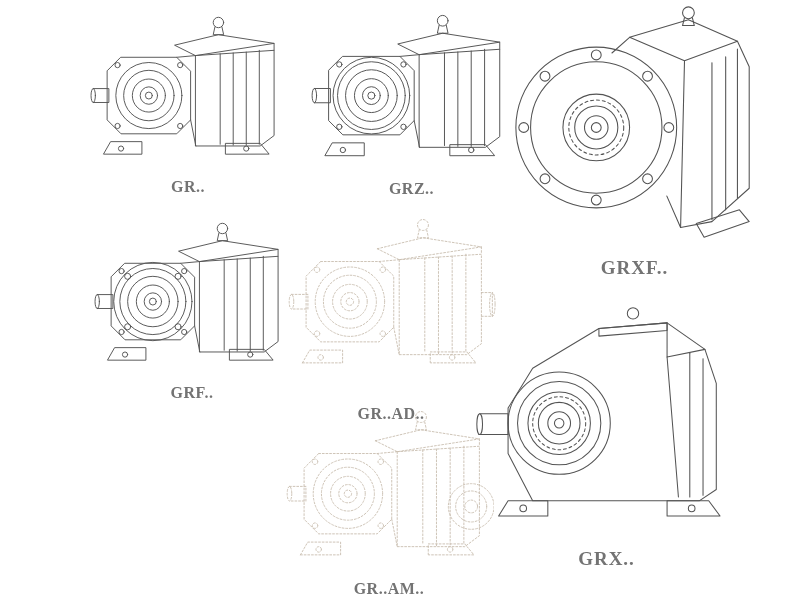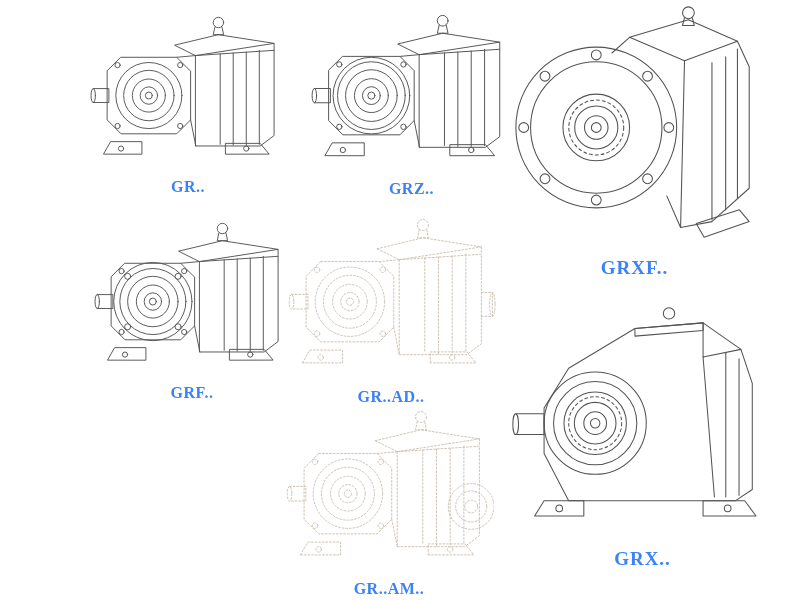--- a/index.html
+++ b/index.html
@@ -34,21 +34,21 @@
     stroke: #c9beb0;
     fill: none;
     stroke-width: 1;
     stroke-dasharray: 2, 2;
     stroke-linejoin: round;
     stroke-linecap: round;
   }
   .label {
     font-weight: bold;
     font-size: 16px;
-    color: #3b82f6;
+    color: #737373;
     letter-spacing: 0.5px;
     margin-top: 5px;
     white-space: nowrap;
   }
   .label.big {
     font-size: 19px;
     letter-spacing: 1px;
   }
   #defs-holder {
     position: absolute;
@@ -180,21 +180,21 @@
     <div class="label big">GRXF..</div>
   </div>
 
   <div class="cell" style="left:92px; top:218px; width:200px;">
     <svg class="draw" width="200" height="161" viewBox="0 0 230 185">
       <use href="#sym-flangefoot"></use>
     </svg>
     <div class="label">GRF..</div>
   </div>
 
-  <div class="cell" style="left:286px; top:214px; width:210px;">
+  <div class="cell" style="left:286px; top:214px; width:210px;gap:17px;">
     <svg class="ghost" width="210" height="169" viewBox="0 0 230 185">
       <use href="#sym-foot"></use>
       <g>
         <path d="M214,86 L226,86 L226,112 L214,112"></path>
         <ellipse cx="226" cy="99" rx="3" ry="13"></ellipse>
       </g>
     </svg>
     <div class="label">GR..AD..</div>
   </div>
 
@@ -204,20 +204,20 @@
       <use href="#sym-foot"></use>
       <g>
         <circle cx="205" cy="110" r="25"></circle>
         <circle cx="205" cy="110" r="17"></circle>
         <circle cx="205" cy="110" r="7"></circle>
       </g>
     </svg>
     <div class="label">GR..AM..</div>
   </div>
 
-  <div class="cell" style="left:510px; top:302px; width:265px;">
+  <div class="cell" style="left:474px; top:302px; width:265px;">
     <svg class="draw" width="265" height="232" viewBox="0 0 280 245">
       <use href="#sym-grx"></use>
     </svg>
     <div class="label big" style="margin-top:14px;">GRX..</div>
   </div>
 
 </div>
 
 </body></html>

